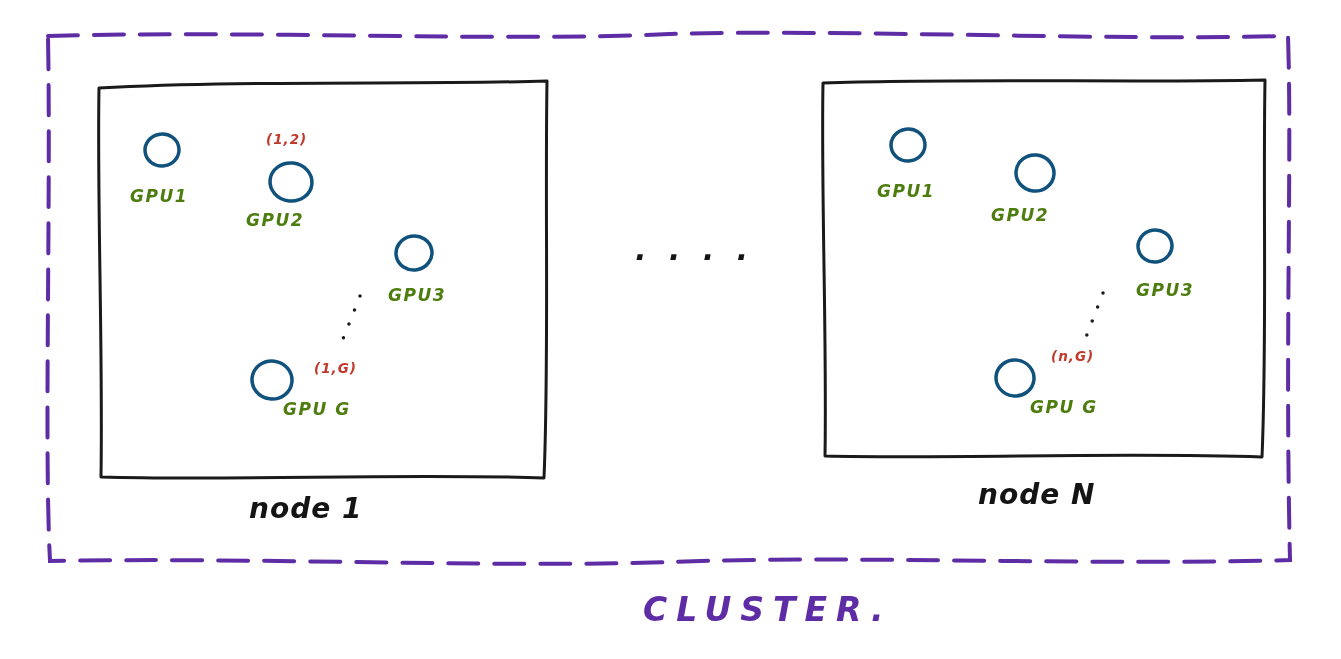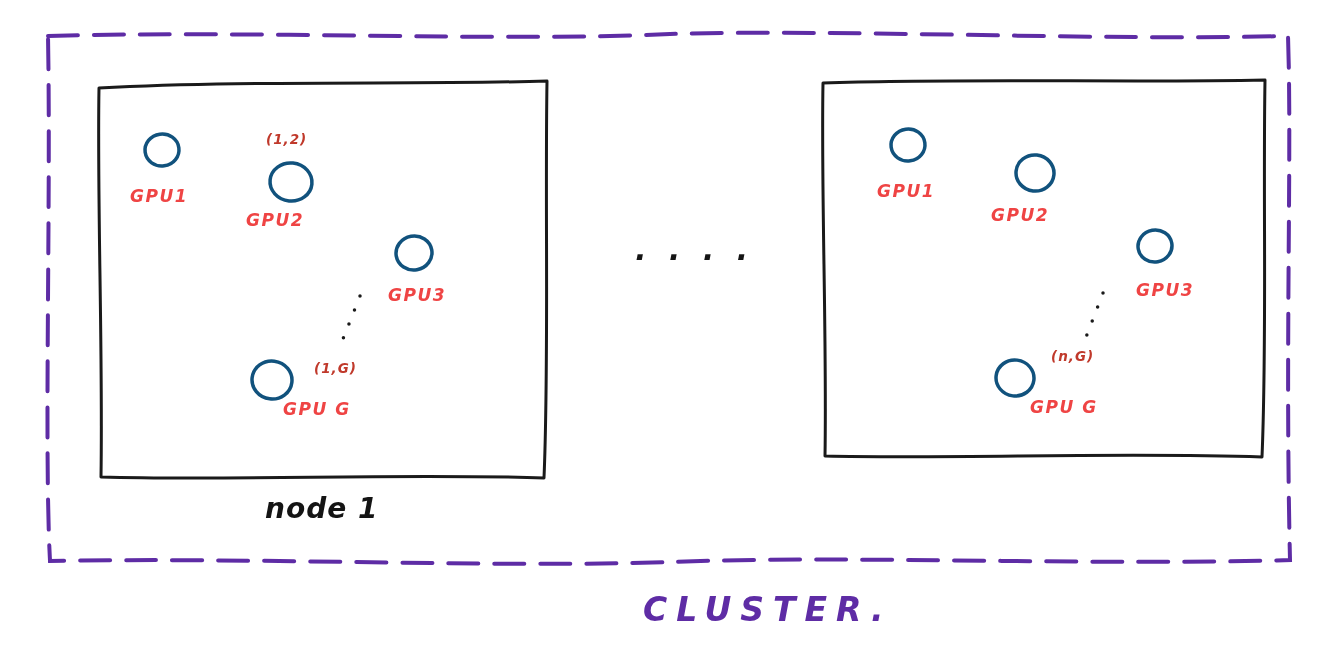--- a/index.html
+++ b/index.html
@@ -22,21 +22,21 @@
     width: 1341px;
     height: 659px;
   }
   .lbl {
     position: absolute;
     white-space: nowrap;
     user-select: none;
     font-style: italic;
   }
   .gpu-lbl {
-    color: #ef4444;
+    color: #4d7c0f;
     font-size: 17px;
     font-weight: 700;
     letter-spacing: 1.5px;
   }
   .ann-lbl {
     color: #c0392b;
     font-size: 13.5px;
     font-weight: 600;
     letter-spacing: 1px;
   }
@@ -109,19 +109,20 @@
   <div class="lbl ann-lbl" style="left:266px; top:131px;">(1,2)</div>
   <div class="lbl ann-lbl" style="left:314px; top:360px;">(1,G)</div>
 
   <div class="lbl gpu-lbl" style="left:877px; top:181px;">GPU1</div>
   <div class="lbl gpu-lbl" style="left:991px; top:205px;">GPU2</div>
   <div class="lbl gpu-lbl" style="left:1136px; top:280px;">GPU3</div>
   <div class="lbl gpu-lbl" style="left:1030px; top:397px;">GPU G</div>
 
   <div class="lbl ann-lbl" style="left:1051px; top:348px;">(n,G)</div>
 
-  <div class="lbl node-lbl" style="left:265px; top:492px;text-align:right;">node 1</div>
+  <div class="lbl node-lbl" style="left:249px; top:492px;text-align:right;">node 1</div>
+  <div class="lbl node-lbl" style="left:978px; top:478px;">node N</div>
 
   <div class="lbl ellipsis-lbl" style="left:634px; top:240px;">· · · ·</div>
 
   <div class="lbl cluster-lbl" style="left:599px; top:590px;margin-left:44px;">CLUSTER.</div>
 
 </div>
 
 </body></html>

